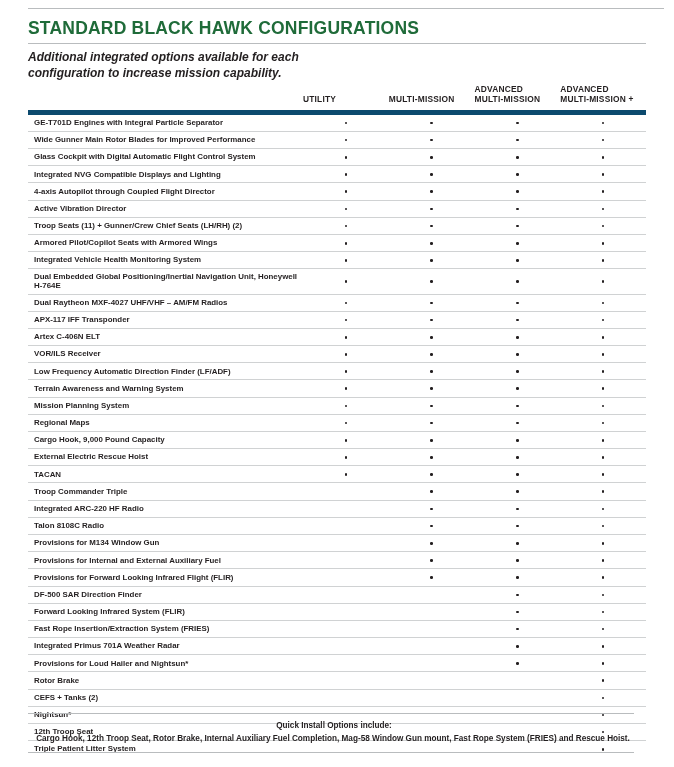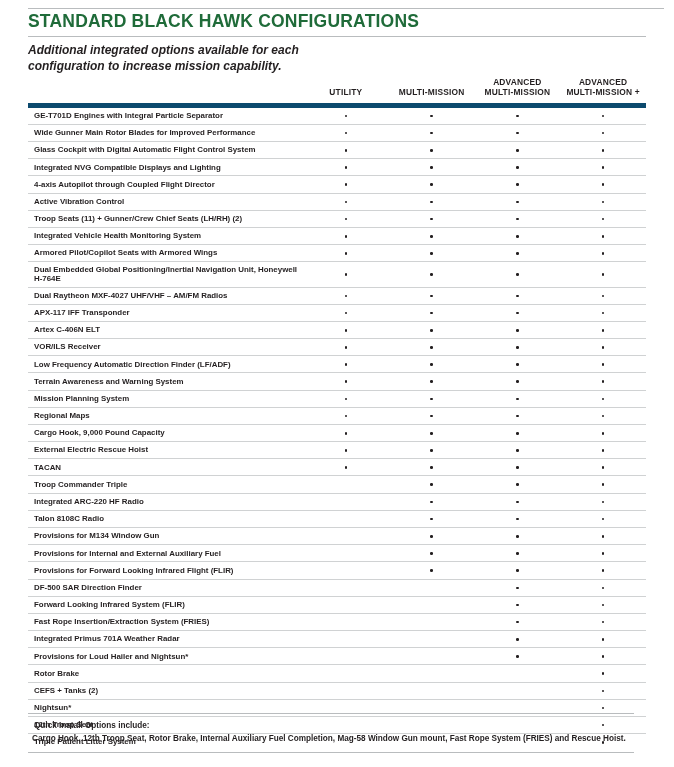--- a/index.html
+++ b/index.html
@@ -25,21 +25,21 @@
   .top-rule {
     position: absolute;
     left: 28px;
     right: 10px;
     top: 8px;
     height: 1px;
     background: #b9bcbe;
   }
   .title {
     margin: 0;
-    padding-top: 11px;
+    padding-top: 18px;
     font-size: 17.5px;
     font-weight: bold;
     letter-spacing: 0.2px;
     color: #1f6b39;
     text-transform: uppercase;
     font-stretch: condensed;
   }
   .title-rule {
     margin-top: 4px;
     height: 1px;
@@ -63,21 +63,21 @@
   }
   table.cfg col.c-feature { width: 44.5%; }
   table.cfg col.c-col { width: 13.875%; }
   .hdr-row th {
     vertical-align: bottom;
     padding: 0 0 5px 0;
     font-size: 8.4px;
     font-weight: bold;
     letter-spacing: 0.2px;
     color: #231f20;
-    text-align: center;
+    text-align: left;
     line-height: 1.15;
   }
   .hdr-row th.feature-head {
     text-align: left;
   }
   .hdr-line2 { display: block; }
   tbody tr {
     border-top: 1px solid #d0d2d3;
   }
   tbody tr:first-child {
@@ -104,20 +104,21 @@
     height: 2.6px;
     border-radius: 50%;
     background: #231f20;
     vertical-align: middle;
   }
   .bottom-section {
     position: absolute;
     left: 28px;
     right: 40px;
     bottom: 14px;
+    text-align: center;
   }
   .bottom-rule-top {
     height: 1px;
     background: #b9bcbe;
     margin-bottom: 7px;
   }
   .quick-title {
     font-size: 8.2px;
     font-weight: bold;
     margin: 0 0 4px 6px;
@@ -205,42 +206,42 @@
           <td class="mark"><span class="dot"></span></td>
         </tr>
         <tr>
           <td class="feature">4-axis Autopilot through Coupled Flight Director</td>
           <td class="mark"><span class="dot"></span></td>
           <td class="mark"><span class="dot"></span></td>
           <td class="mark"><span class="dot"></span></td>
           <td class="mark"><span class="dot"></span></td>
         </tr>
         <tr>
-          <td class="feature">Active Vibration Control</td>
+          <td class="feature">Active Vibration Director</td>
           <td class="mark"><span class="dot"></span></td>
           <td class="mark"><span class="dot"></span></td>
           <td class="mark"><span class="dot"></span></td>
           <td class="mark"><span class="dot"></span></td>
         </tr>
         <tr>
           <td class="feature">Troop Seats (11) + Gunner/Crew Chief Seats (LH/RH) (2)</td>
           <td class="mark"><span class="dot"></span></td>
           <td class="mark"><span class="dot"></span></td>
           <td class="mark"><span class="dot"></span></td>
           <td class="mark"><span class="dot"></span></td>
         </tr>
         <tr>
+          <td class="feature">Armored Pilot/Copilot Seats with Armored Wings</td>
+          <td class="mark"><span class="dot"></span></td>
+          <td class="mark"><span class="dot"></span></td>
+          <td class="mark"><span class="dot"></span></td>
+          <td class="mark"><span class="dot"></span></td>
+        </tr>
+        <tr>
           <td class="feature">Integrated Vehicle Health Monitoring System</td>
-          <td class="mark"><span class="dot"></span></td>
-          <td class="mark"><span class="dot"></span></td>
-          <td class="mark"><span class="dot"></span></td>
-          <td class="mark"><span class="dot"></span></td>
-        </tr>
-        <tr>
-          <td class="feature">Armored Pilot/Copilot Seats with Armored Wings</td>
           <td class="mark"><span class="dot"></span></td>
           <td class="mark"><span class="dot"></span></td>
           <td class="mark"><span class="dot"></span></td>
           <td class="mark"><span class="dot"></span></td>
         </tr>
         <tr>
           <td class="feature">Dual Embedded Global Positioning/Inertial Navigation Unit, Honeywell H-764E</td>
           <td class="mark"><span class="dot"></span></td>
           <td class="mark"><span class="dot"></span></td>
           <td class="mark"><span class="dot"></span></td>

